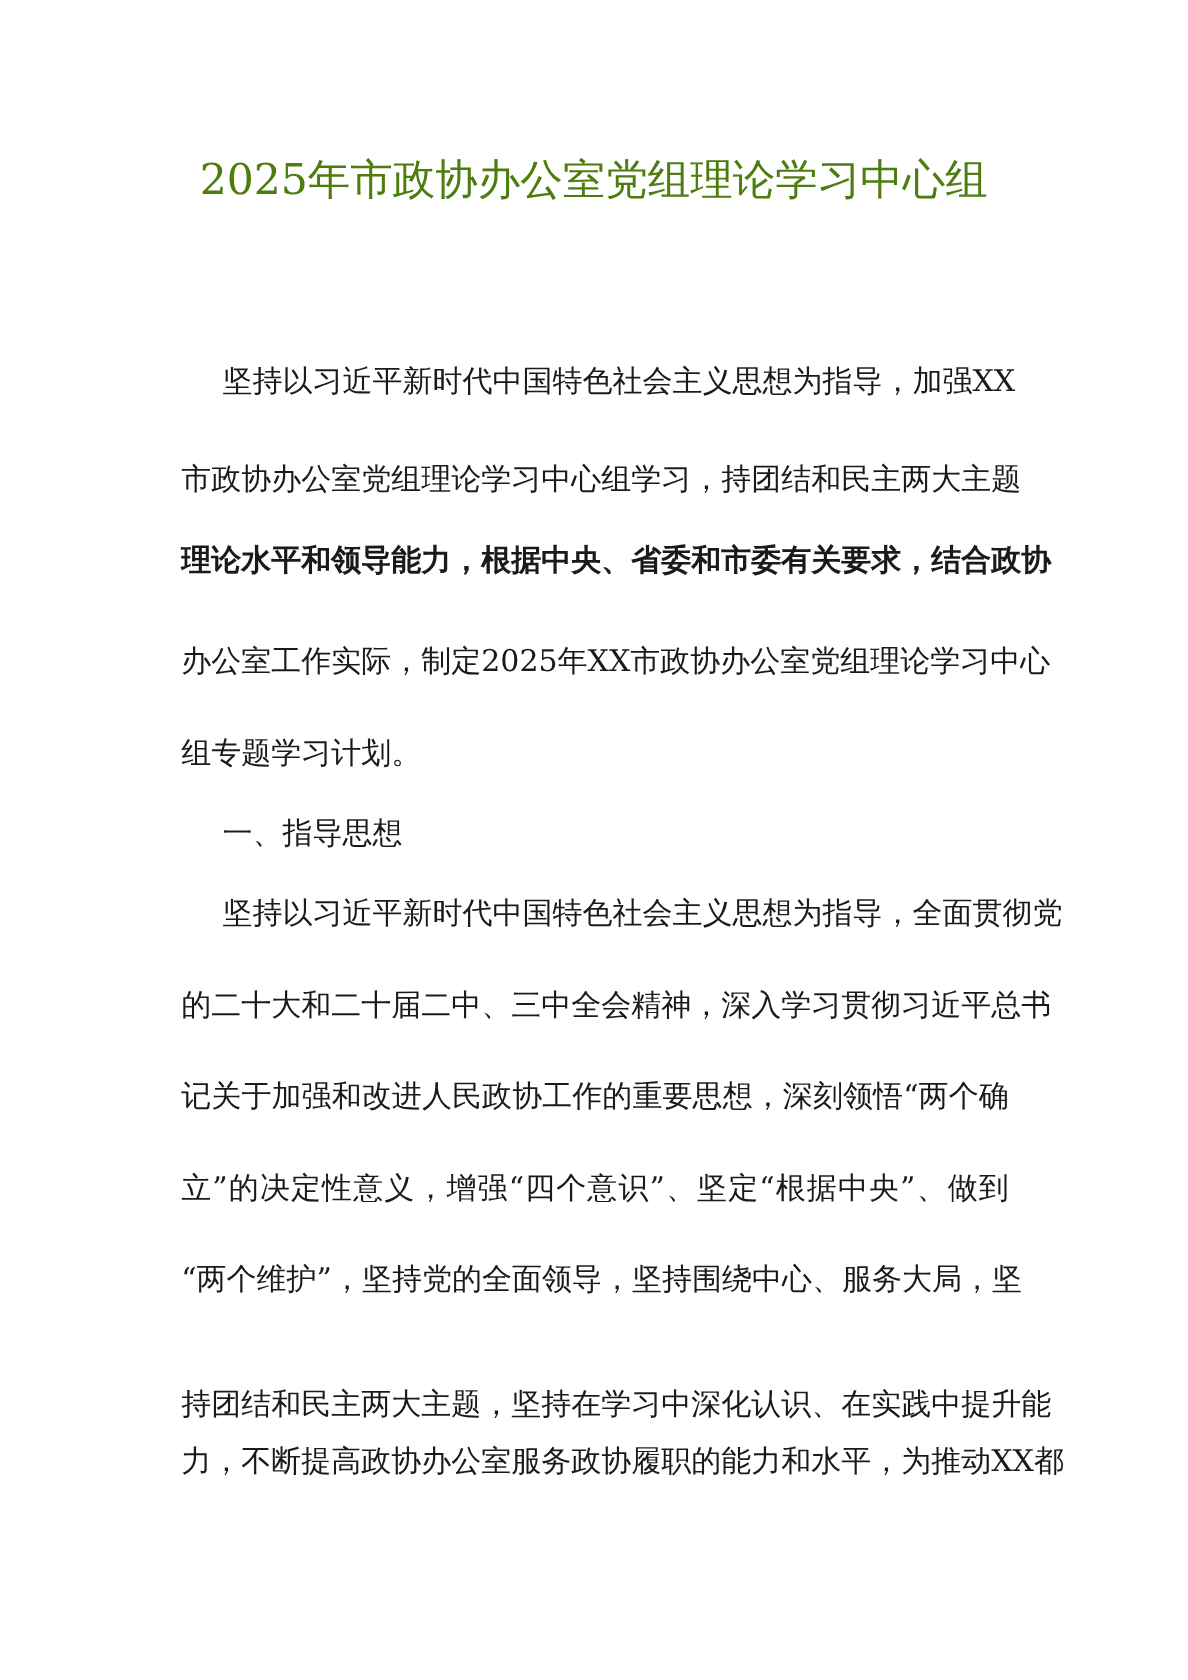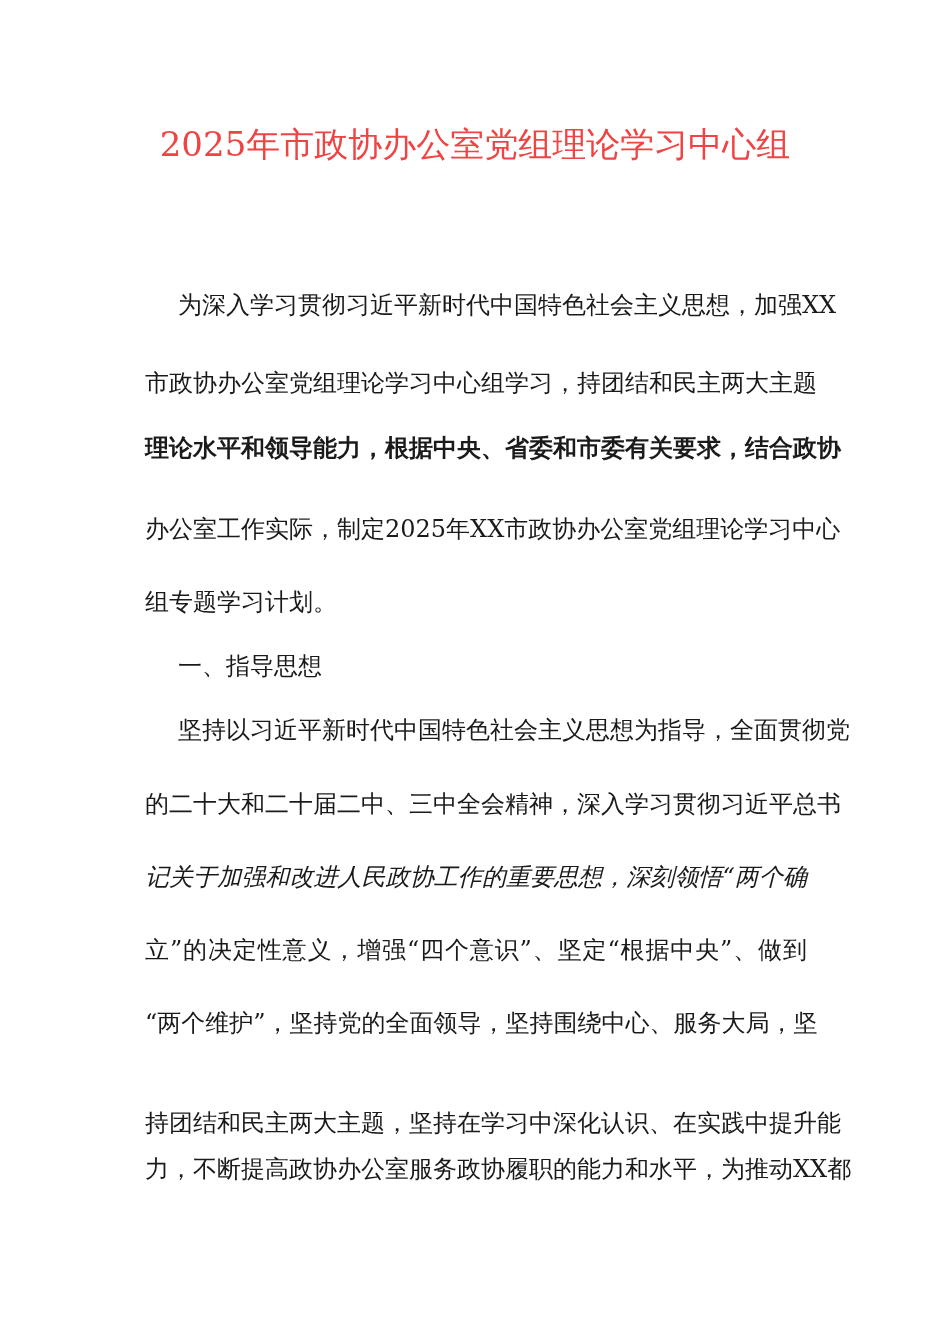--- a/index.html
+++ b/index.html
@@ -25,21 +25,21 @@
     }
     .title-line {
       position: absolute;
       left: 0;
       width: 950px;
       text-align: center;
       font-size: 34px;
       line-height: 40px;
       white-space: nowrap;
       letter-spacing: 0px;
-      color: #ef4444;
+      color: #4d7c0f;
     }
     .line {
       position: absolute;
       left: 145px;
       width: 662px;
       font-size: 24px;
       line-height: 30px;
       white-space: nowrap;
       color: #1a1a1a;
     }
@@ -53,32 +53,32 @@
     }
   </style>
 </head>
 <body>
 
 <div class="page">
 
   <div class="title-line" style="top:124px;">2025年市政协办公室党组理论学习中心组</div>
 
   <div>
-    <div class="line justify indent" style="top:290px;">为深入学习贯彻习近平新时代中国特色社会主义思想，加强XX</div>
+    <div class="line justify indent" style="top:290px;">坚持以习近平新时代中国特色社会主义思想为指导，加强XX</div>
     <div class="line justify" style="top:368px;">市政协办公室党组理论学习中心组学习，持团结和民主两大主题</div>
     <div class="line justify" style="top:433px;font-weight:bold;">理论水平和领导能力，根据中央、省委和市委有关要求，结合政协</div>
     <div class="line justify" style="top:514px;">办公室工作实际，制定2025年XX市政协办公室党组理论学习中心</div>
     <div class="line" style="top:587px;">组专题学习计划。</div>
   </div>
 
   <div class="line indent" style="top:651px;">一、指导思想</div>
 
   <div>
     <div class="line justify indent" style="top:715px;">坚持以习近平新时代中国特色社会主义思想为指导，全面贯彻党</div>
     <div class="line justify" style="top:789px;">的二十大和二十届二中、三中全会精神，深入学习贯彻习近平总书</div>
-    <div class="line justify" style="top:862px;font-style:italic;">记关于加强和改进人民政协工作的重要思想，深刻领悟“两个确</div>
+    <div class="line justify" style="top:862px;">记关于加强和改进人民政协工作的重要思想，深刻领悟“两个确</div>
     <div class="line justify" style="top:935px;">立”的决定性意义，增强“四个意识”、坚定“根据中央”、做到</div>
     <div class="line justify" style="top:1008px;">“两个维护”，坚持党的全面领导，坚持围绕中心、服务大局，坚</div>
     <div class="line justify" style="top:1081px;margin-top:27px;">持团结和民主两大主题，坚持在学习中深化认识、在实践中提升能</div>
     <div class="line justify" style="top:1154px;">力，不断提高政协办公室服务政协履职的能力和水平，为推动XX都</div>
   </div>
 
 </div>
 
 </body></html>

